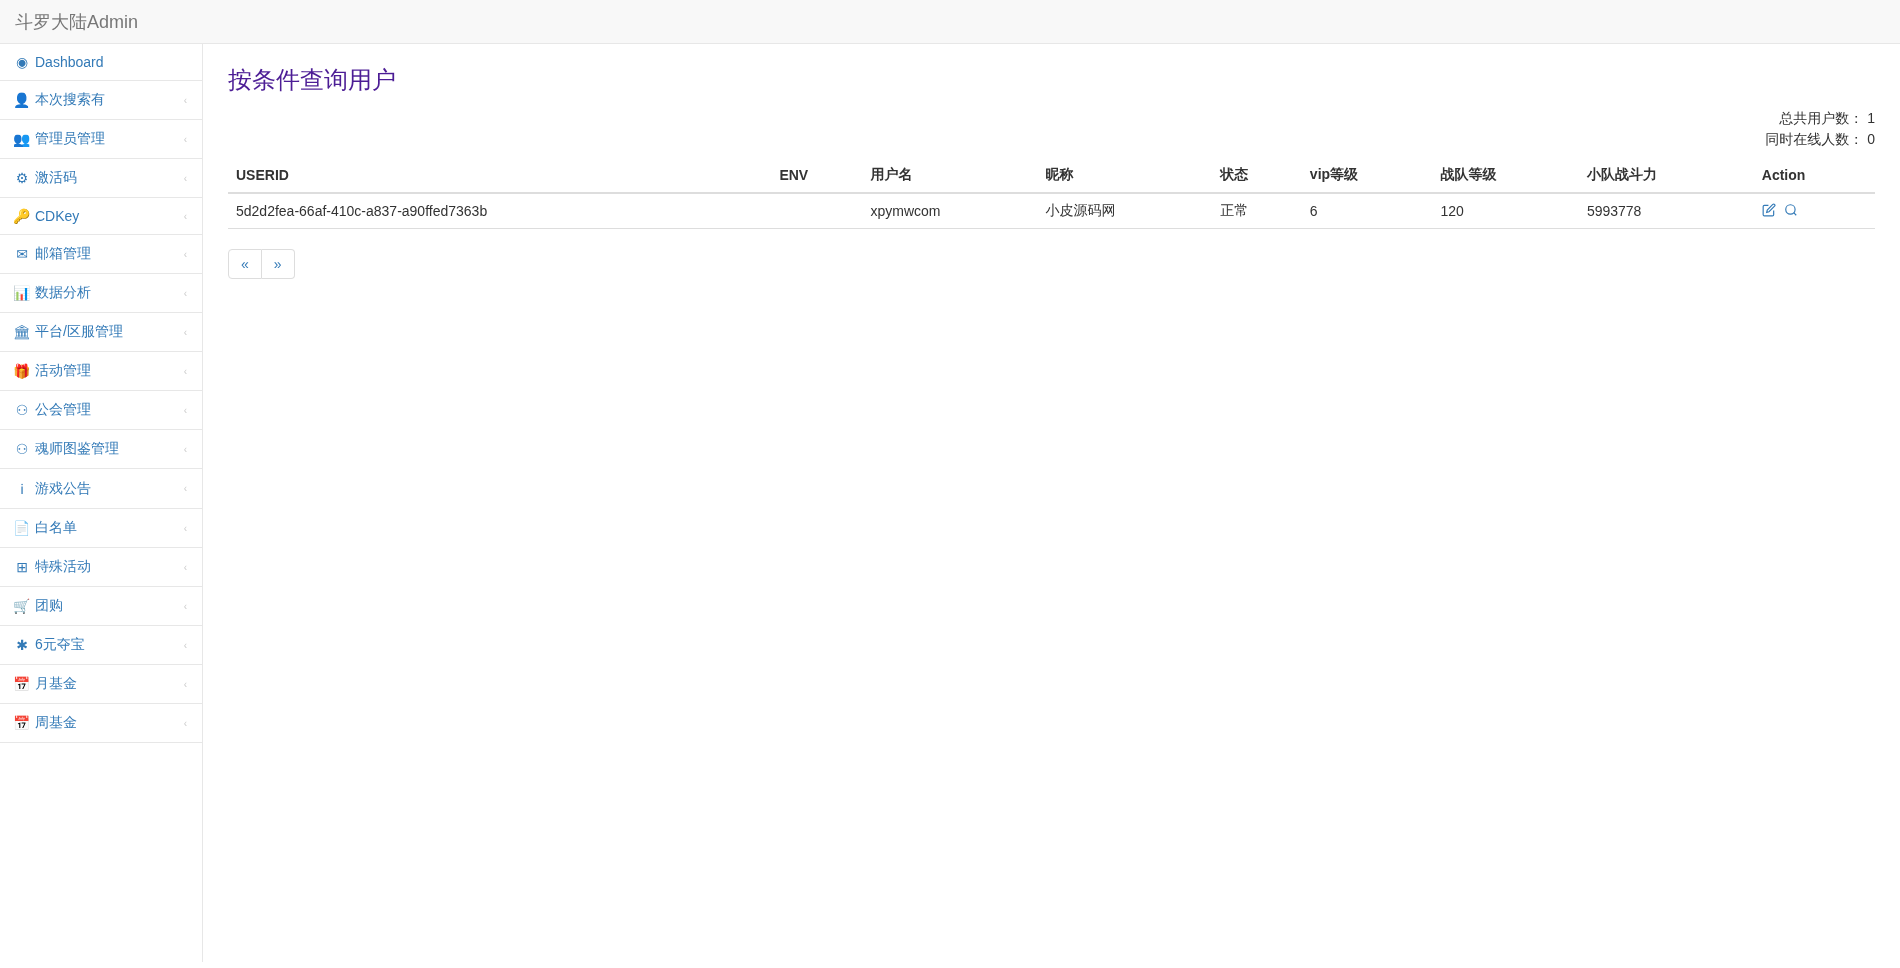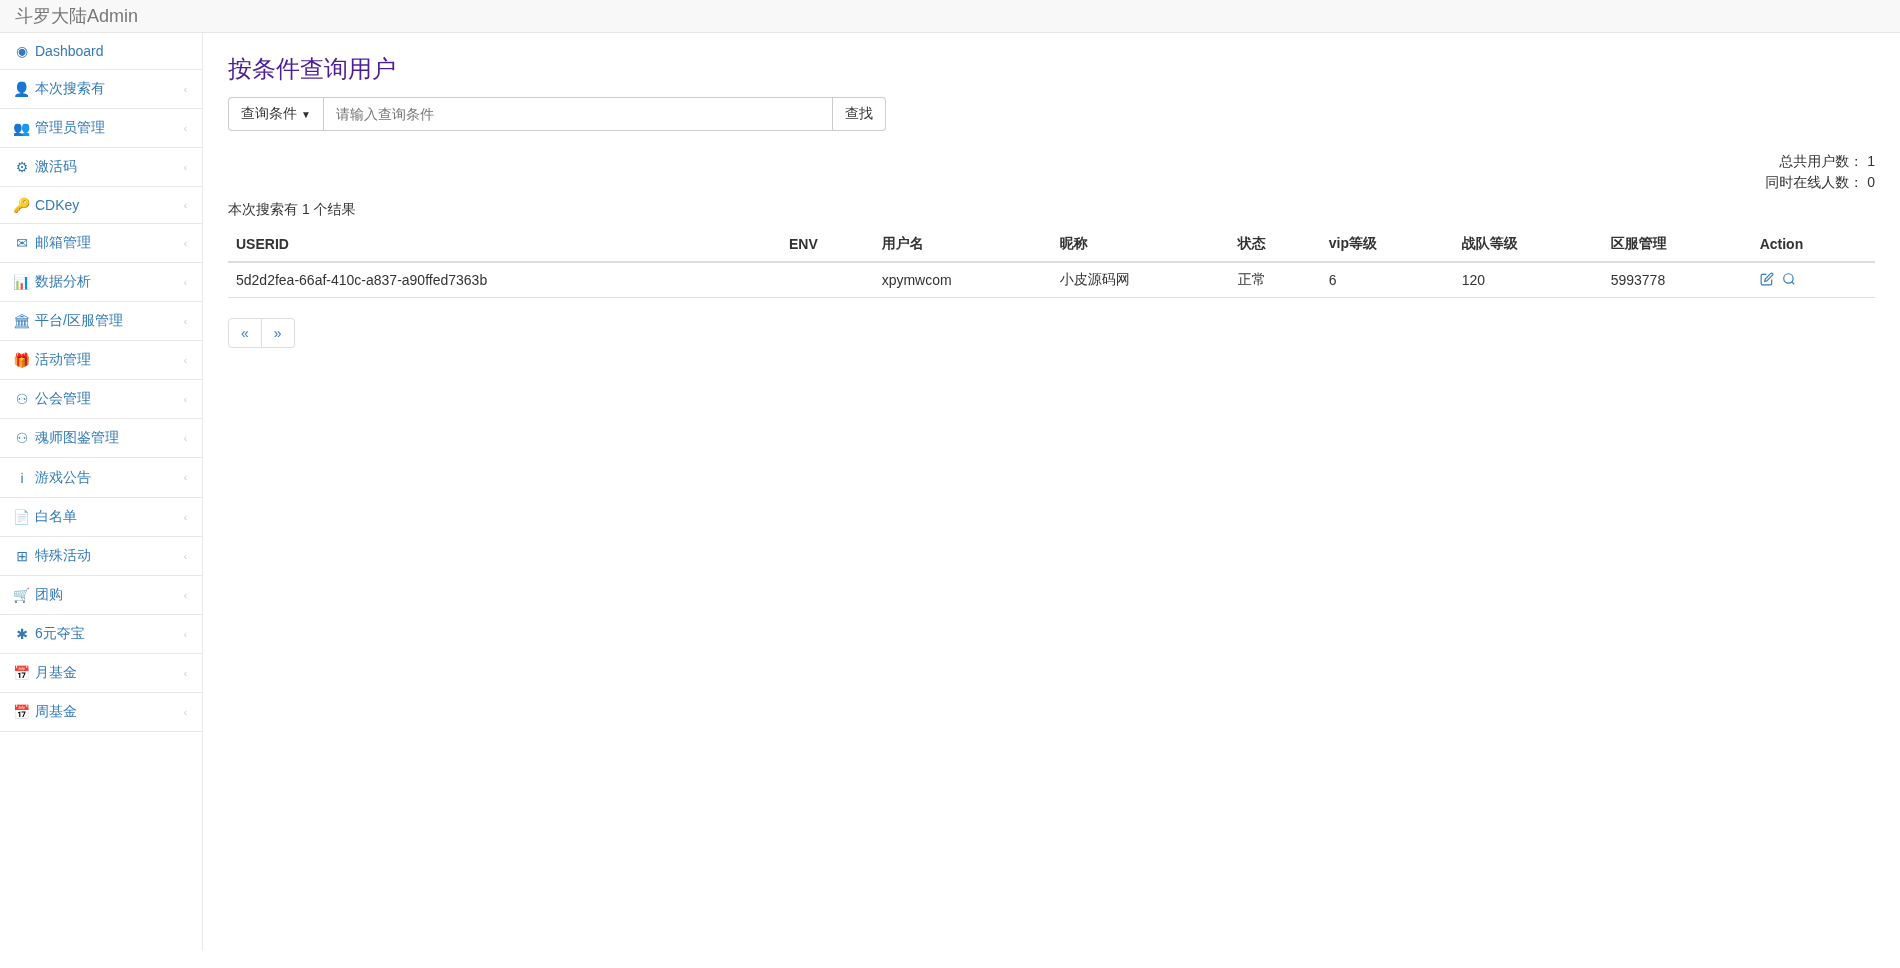--- a/index.html
+++ b/index.html
@@ -1,20 +1,20 @@
 <!DOCTYPE html>
 <html><head>
   <meta charset="utf-8">
   <style>
     * { box-sizing: border-box; margin: 0; padding: 0; }
     body { font-family: "Helvetica Neue", Helvetica, Arial, "Microsoft YaHei", sans-serif; font-size: 14px; color: #333; background: #fff; }
     a { text-decoration: none; }
 
     .topbar {
-      height: 33px;
+      height: 44px;
       border-bottom: 1px solid #e7e7e7;
       background: #f8f8f8;
       display: flex;
       align-items: center;
       padding: 0 15px;
     }
     .brand { color: #777; font-size: 18px; }
 
     .layout { display: flex; }
 
@@ -241,55 +241,44 @@
           <span class="chevron">‹</span>
         </div>
       </div>
   </div>
 
   <div class="content">
 
 
     <h2 class="page-title">按条件查询用户</h2>
 
-    <div class="search-row">
-      <button class="btn btn-dropdown">
-        <span>查询条件</span>
-        <span class="caret">▼</span>
-      </button>
-      <input class="search-input" type="text" placeholder="请输入查询条件" style="">
-      <button class="btn btn-search">查找</button>
-    </div>
 
     <div class="stats">
       <div>
         <span>总共用户数：</span>
         <span>1</span>
       </div>
       <div>
         <span>同时在线人数：</span>
         <span>0</span>
       </div>
     </div>
 
-    <div class="result-count">
-      <span>本次搜索有 </span><span>1</span><span> 个结果</span>
-    </div>
 
     <table>
       <thead>
         <tr>
           <th>USERID</th>
           <th>ENV</th>
           <th>用户名</th>
           <th>昵称</th>
           <th>状态</th>
           <th>vip等级</th>
           <th>战队等级</th>
-          <th>区服管理</th>
+          <th>小队战斗力</th>
           <th>Action</th>
         </tr>
       </thead>
       <tbody id="table-body">
           <tr>
             <td>5d2d2fea-66af-410c-a837-a90ffed7363b</td>
             <td></td>
             <td>xpymwcom</td>
             <td>小皮源码网</td>
             <td>正常</td>

